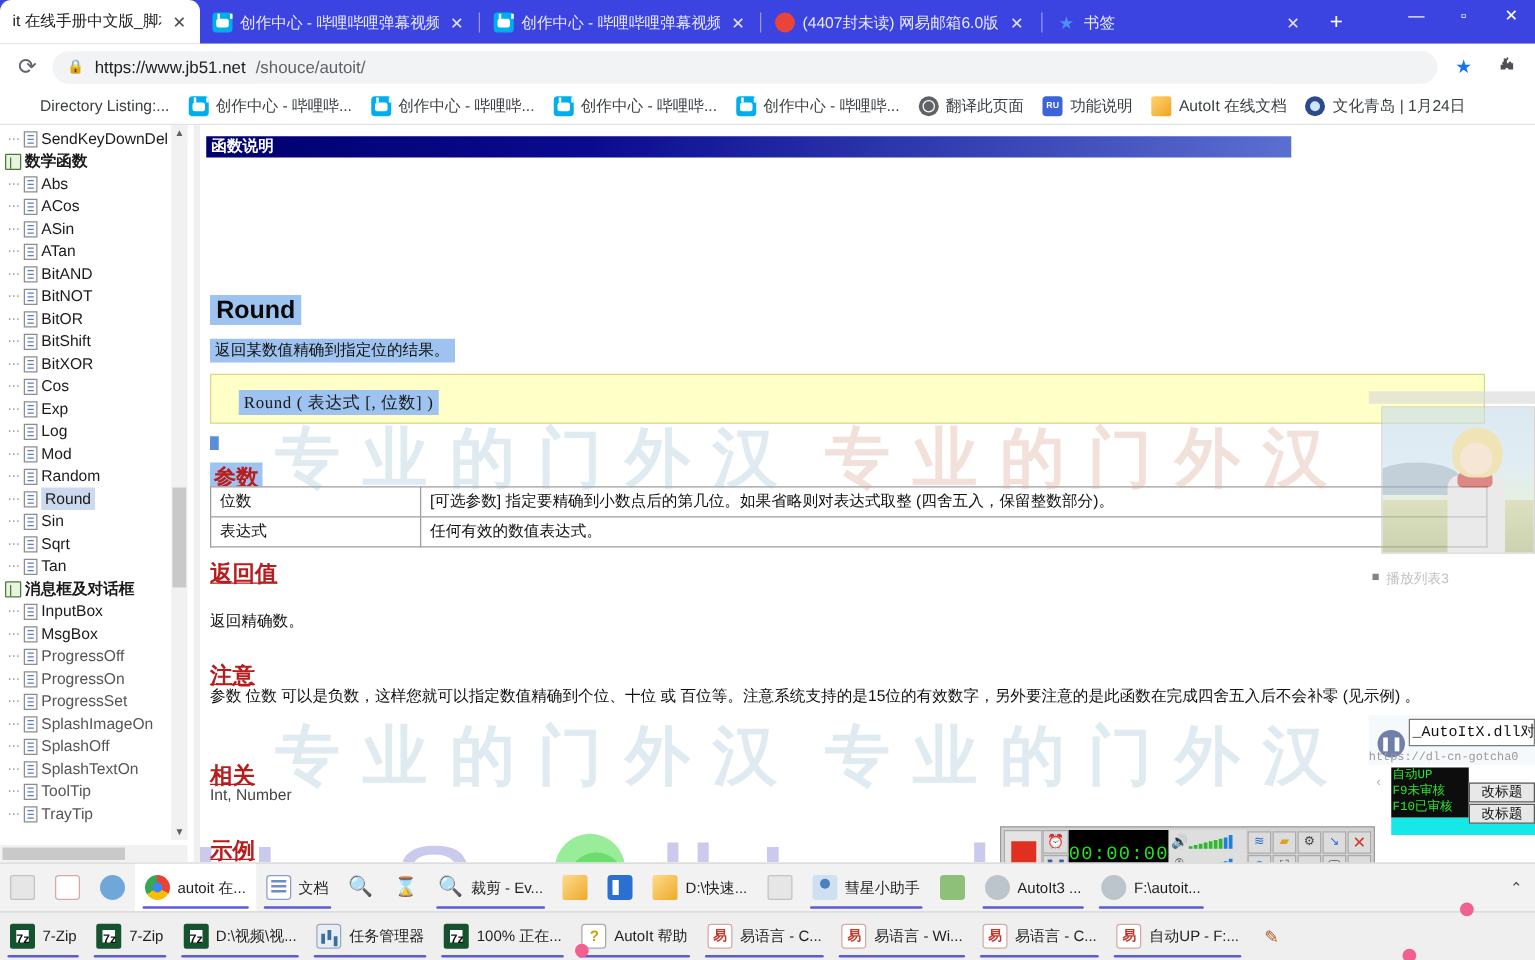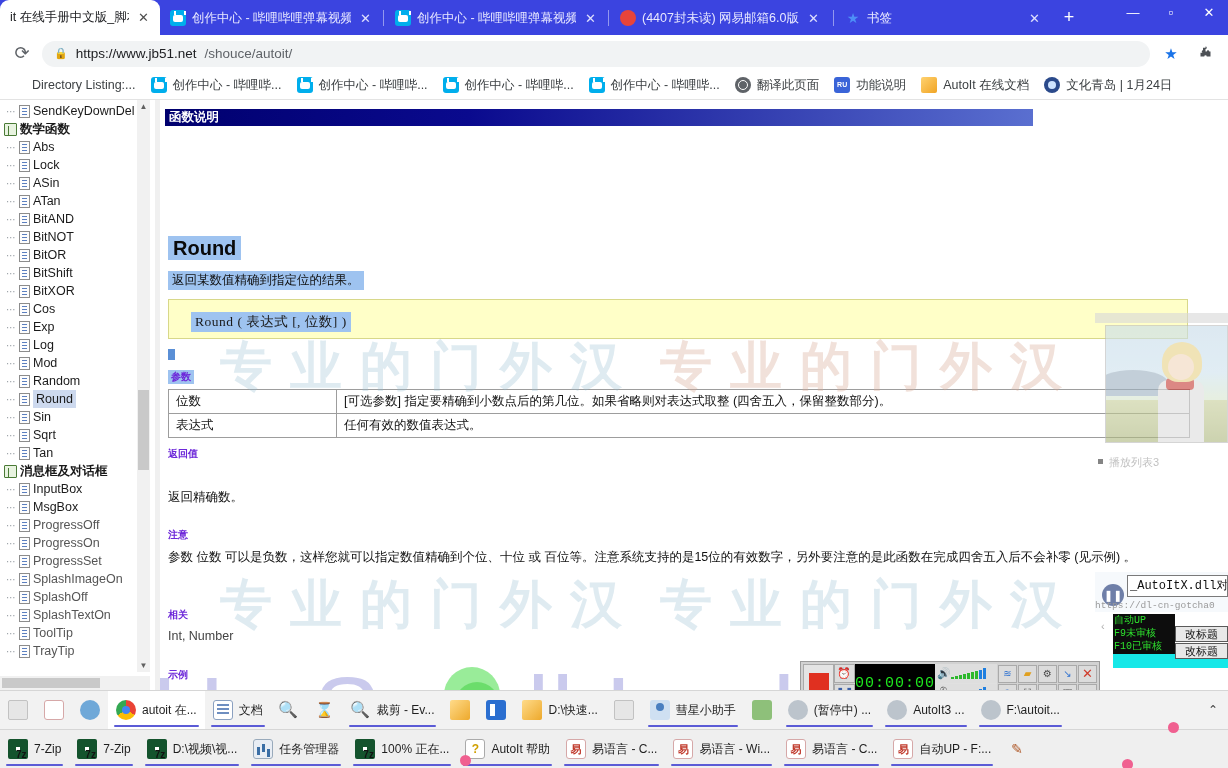--- a/index.html
+++ b/index.html
@@ -169,21 +169,21 @@
   .syntax-box {
     position:absolute; left:8px; top:199px; width:1020px; height:40px;
     background:#ffffc8; border:1px solid #d8d88a;
   }
   .syntax-code {
     position:absolute; left:22px; top:12px; font-family:"Liberation Serif", serif;
     font-size:13.5px; color:#1a1a1a; background:#9ec3f0; padding:1px 4px; letter-spacing:.5px;
   }
   .tiny-sel { position:absolute; left:8px; top:249px; width:7px; height:11px; background:#5a8fd6; }
   .sec-h {
-    position:absolute; font-size:10px; font-weight:bold; color:#6d28d9;
+    position:absolute; font-size:18px; font-weight:bold; color:#b91c1c;text-decoration:underline;
   }
   .sec-h.sel { background:#9ec3f0; padding:0 3px; }
   .sec-txt { position:absolute; font-size:12.5px; color:#111; line-height:17px; }
   .param-table {
     position:absolute; left:8px; top:289px; width:1022px;
     border-collapse:collapse; font-size:12.5px; background:#fff;
   }
   .param-table td { border:1px solid #9d9d9d; padding:3px 7px; color:#111; }
   .param-table td.k { width:168px; }
 
@@ -294,21 +294,21 @@
     max-width:118px; overflow:hidden;
   }
   .tbtn.running::after {
     content:""; position:absolute; left:6px; right:6px; bottom:2px; height:2px;
     background:#5b5bd6; border-radius:1px;
   }
   .tbtn.active { background:#ffffff; }
   .tico { width:20px; height:20px; flex:0 0 20px; border-radius:3px; position:relative; }
   .tlbl { overflow:hidden; text-overflow:ellipsis; }
 
-  .ic-7z { background:#fff; border:8px solid #14532d; border-radius:2px;
+  .ic-7z { background:#fff; border:5px solid #14532d; border-radius:2px;
     font-size:10px; font-weight:bold; color:#111; text-align:left; line-height:16px; }
   .ic-chrome { border-radius:50%;
     background:conic-gradient(#ea4335 0 33%, #fbbc05 0 66%, #34a853 0 100%); }
   .ic-chrome::after { content:""; position:absolute; inset:6px; background:#4285f4; border-radius:50%; }
   .ic-doc { background:#fff; border:1px solid #8aa0c0; }
   .ic-doc::after { content:""; position:absolute; left:3px; top:3px; right:3px; height:2px;
     background:#6e8ec0; box-shadow:0 4px 0 #6e8ec0, 0 8px 0 #6e8ec0; }
   .ic-mag { background:transparent; color:#e08a20; font-size:16px; line-height:20px; text-align:center;}
   .ic-mag2 { background:transparent; color:#555; font-size:15px; line-height:20px; text-align:center;}
   .ic-yy { background:#fff; border:1px solid #d6a8a8; color:#c0392b;
@@ -442,21 +442,21 @@
             <span class="tlabel">数学函数</span>
           </div>
           <div class="tnode">
             <span class="dots">⋯</span>
             <span class="pageico"></span>
             <span class="tlabel">Abs</span>
           </div>
           <div class="tnode">
             <span class="dots">⋯</span>
             <span class="pageico"></span>
-            <span class="tlabel">Lock</span>
+            <span class="tlabel">ACos</span>
           </div>
           <div class="tnode">
             <span class="dots">⋯</span>
             <span class="pageico"></span>
             <span class="tlabel">ASin</span>
           </div>
           <div class="tnode">
             <span class="dots">⋯</span>
             <span class="pageico"></span>
             <span class="tlabel">ATan</span>
@@ -788,24 +788,20 @@
       </div>
       <div class="tbtn running">
         <span class="tico ic-person"></span>
         <span class="tlbl">彗星小助手</span>
       </div>
       <div class="tbtn">
         <span class="tico ic-green"></span>
       </div>
       <div class="tbtn running">
         <span class="tico ic-grey"></span>
-        <span class="tlbl">(暂停中) ...</span>
-      </div>
-      <div class="tbtn running">
-        <span class="tico ic-grey"></span>
         <span class="tlbl">AutoIt3 ...</span>
       </div>
       <div class="tbtn running">
         <span class="tico ic-grey"></span>
         <span class="tlbl">F:\autoit...</span>
       </div>
       <div class="chev-up">⌃</div>
     </div>
   <div class="taskbar row2" id="tb2">
       <div class="tbtn running">

